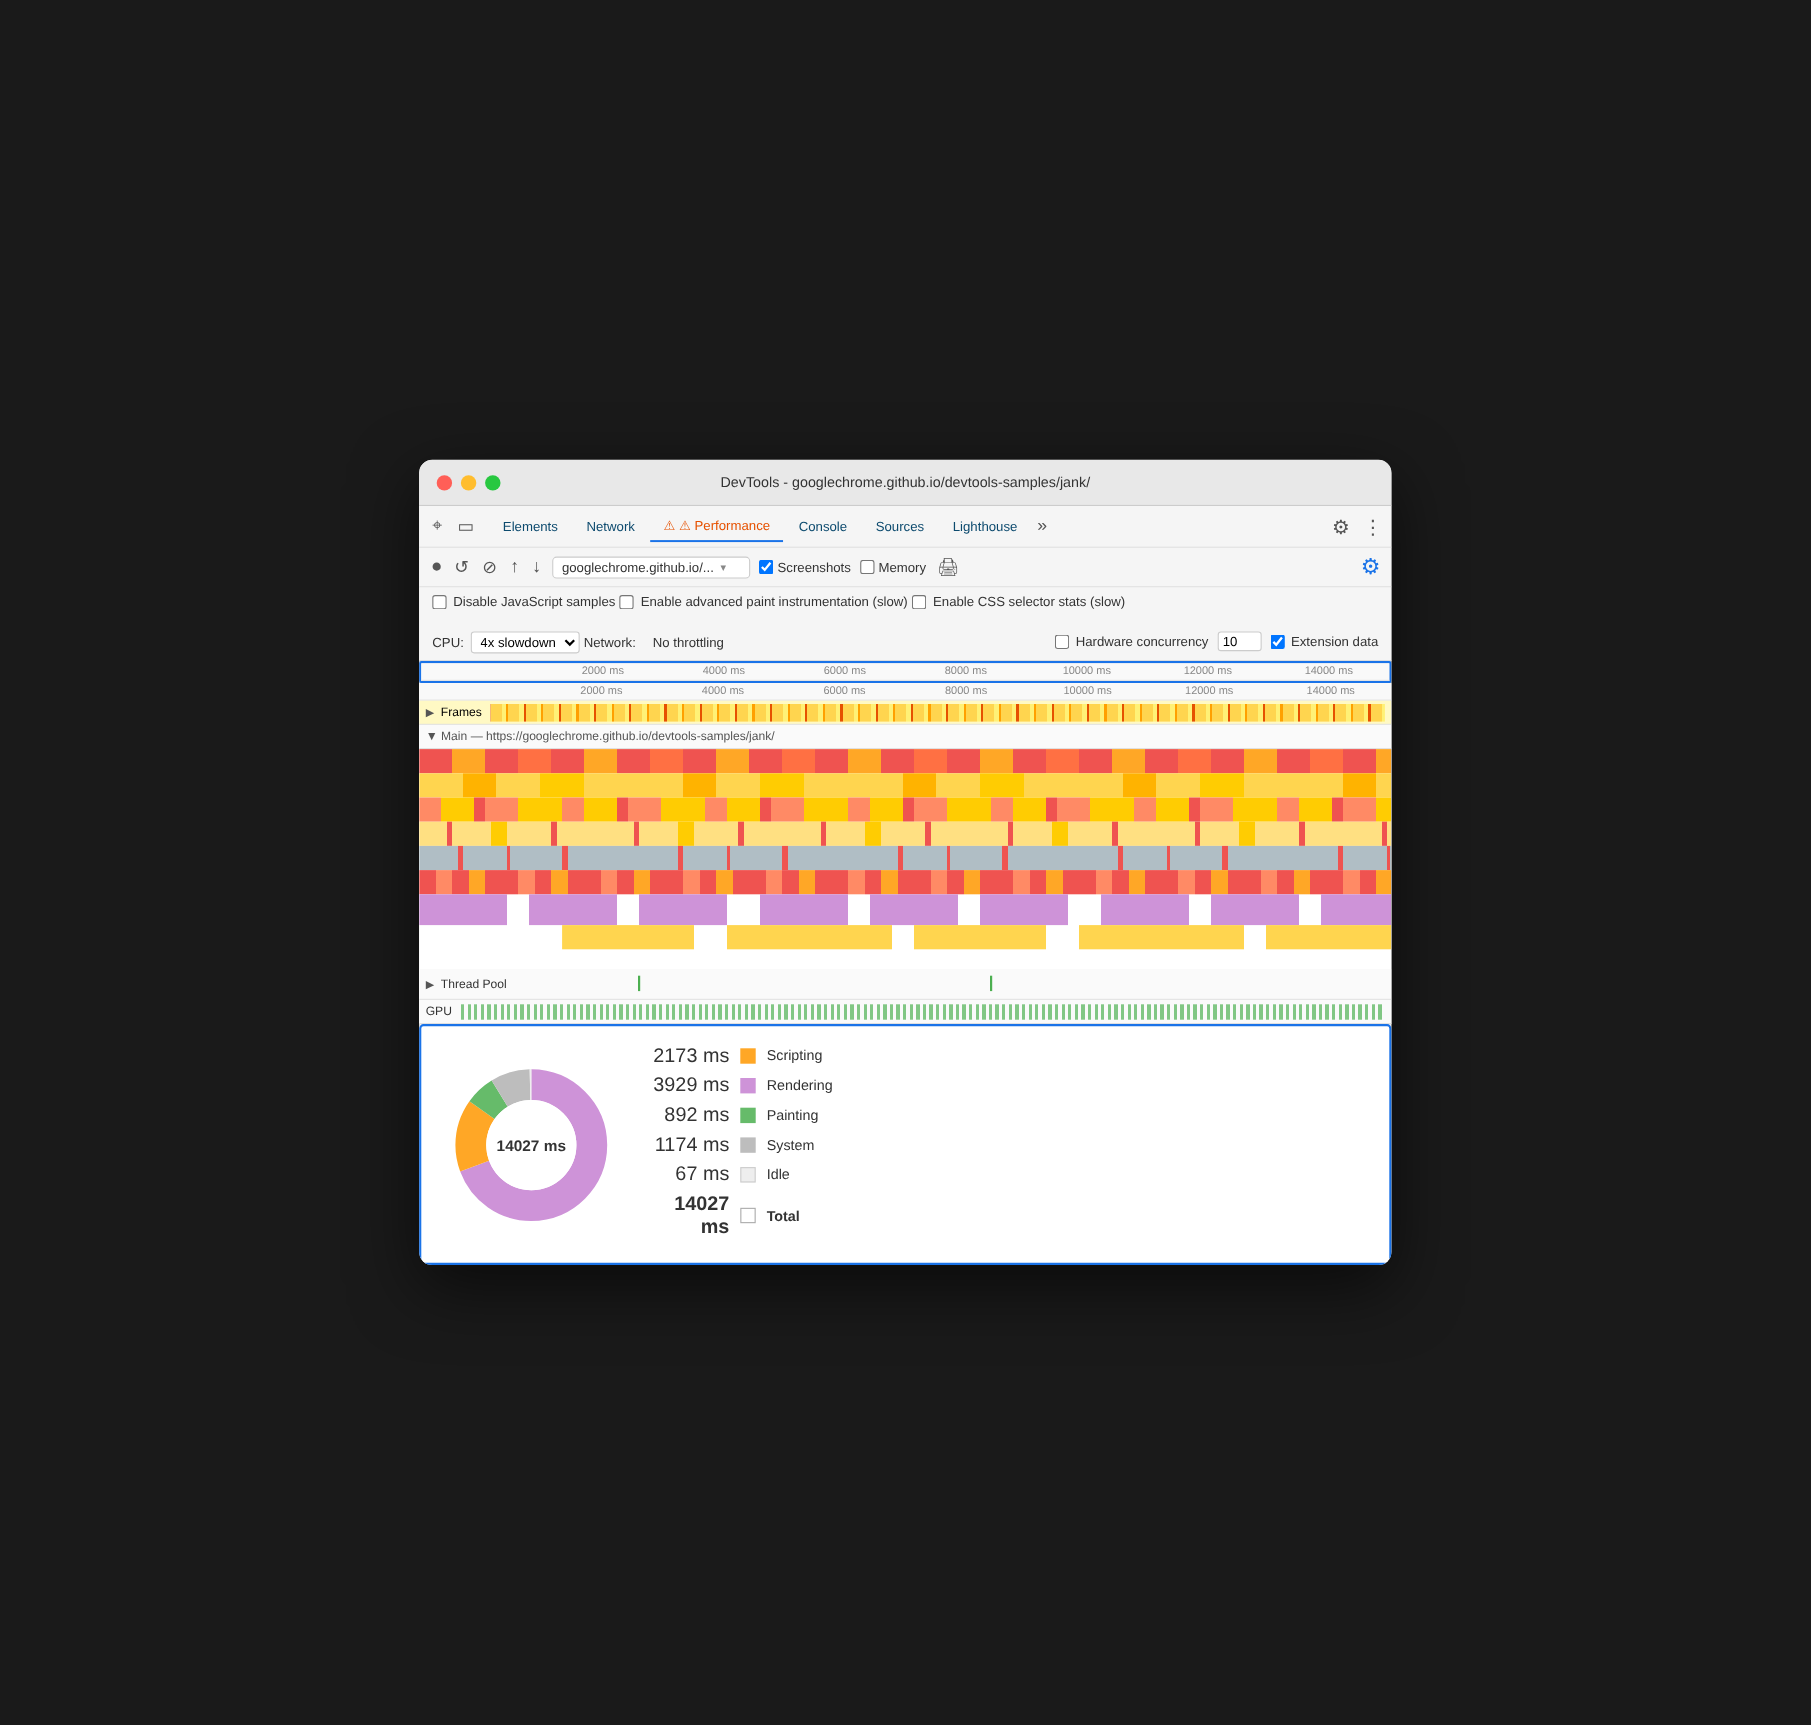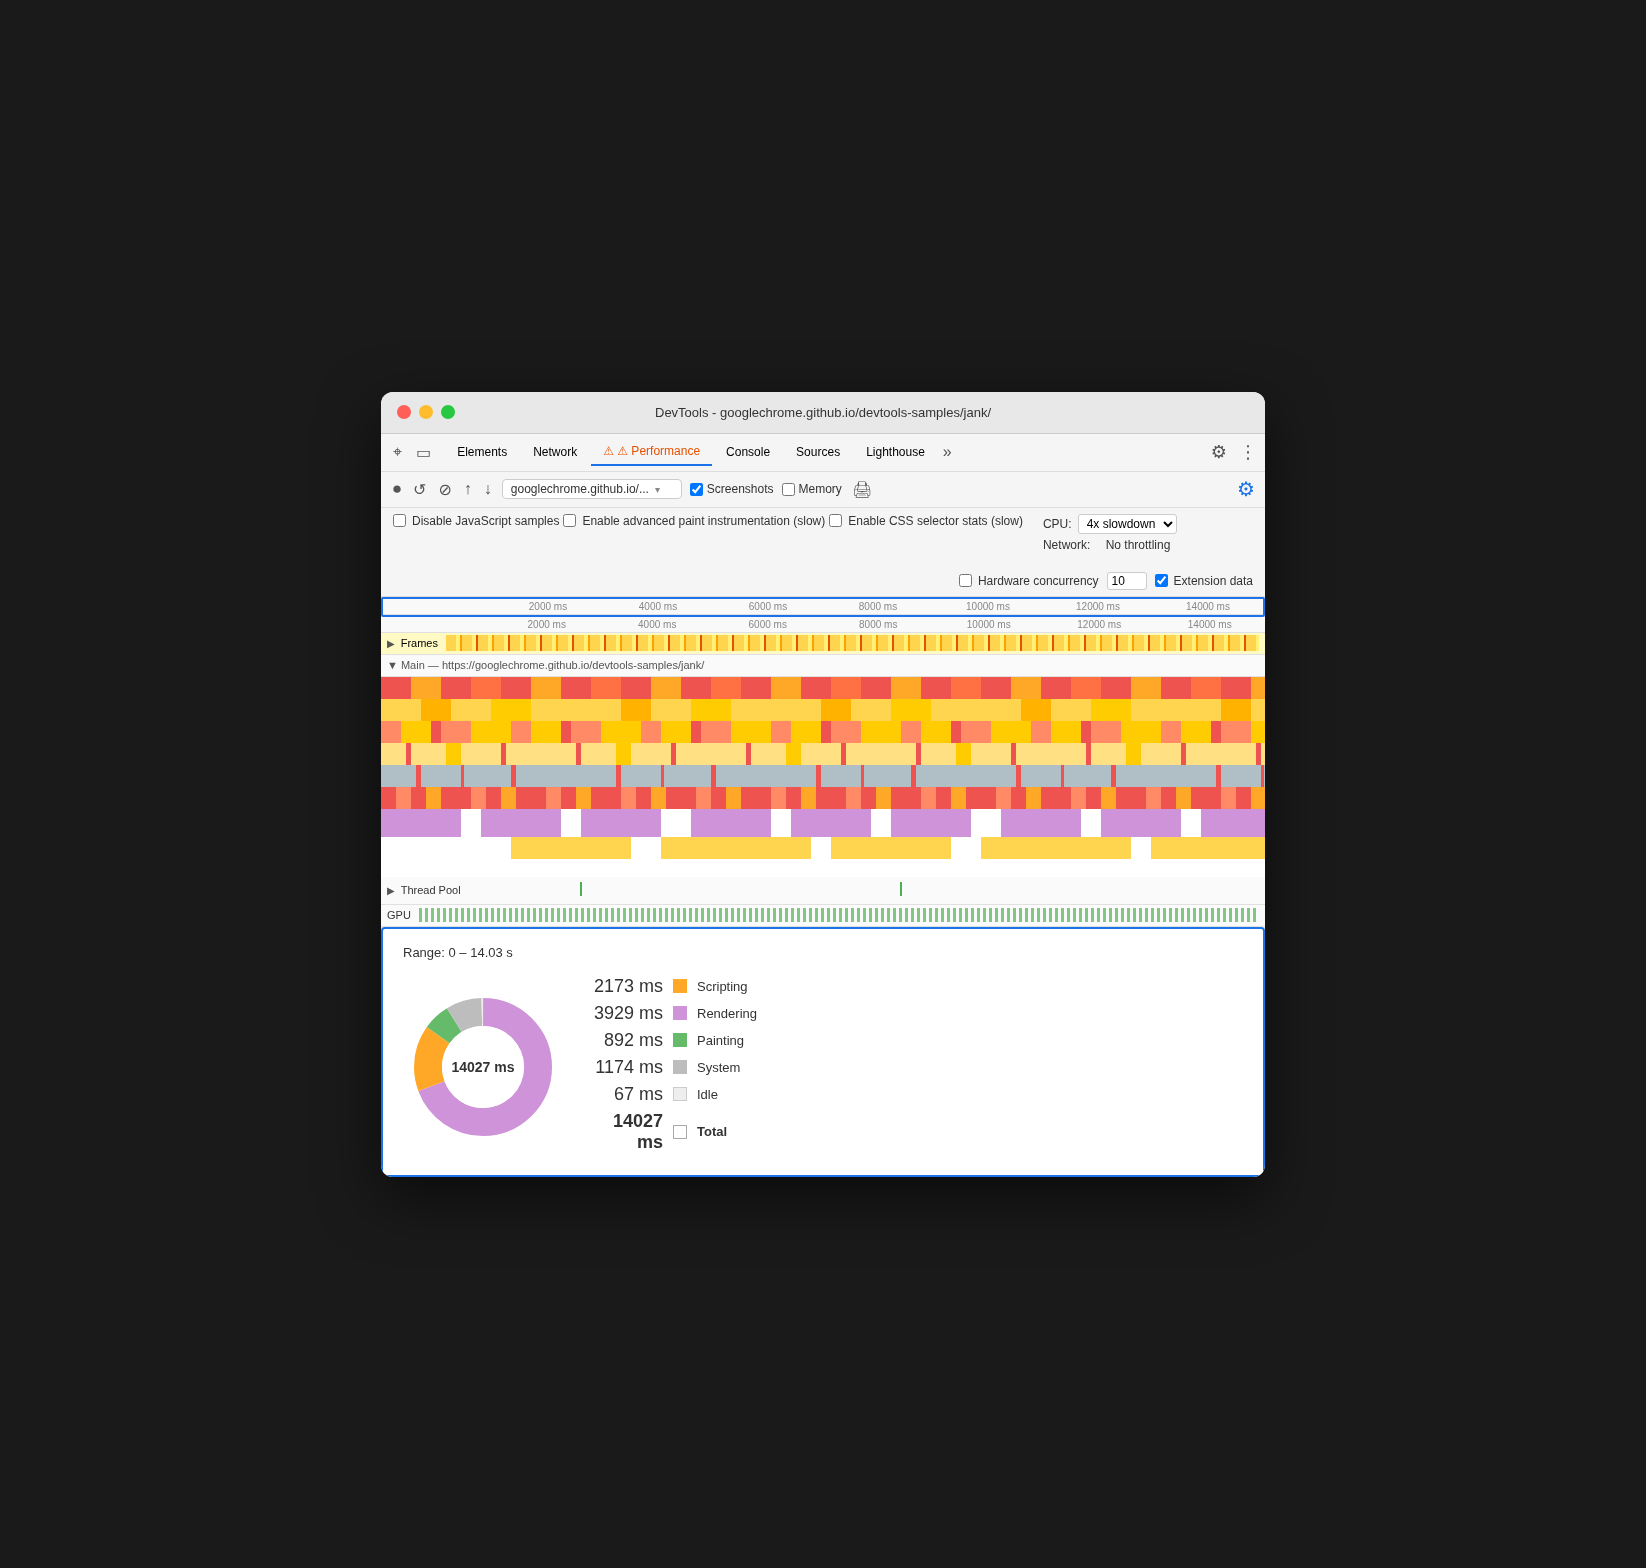--- a/index.html
+++ b/index.html
@@ -56,21 +56,21 @@
     }
     .tabbar-icons {
       display: flex;
       gap: 6px;
       margin-right: 8px;
     }
     .tab-icon { font-size: 16px; color: #555; cursor: pointer; padding: 4px; }
     .tab {
       padding: 6px 12px;
       font-size: 12px;
-      color: #000000;
+      color: #0c4a6e;
       cursor: pointer;
       border-radius: 4px 4px 0 0;
       white-space: nowrap;
     }
     .tab.active {
       color: #1a73e8;
       border-bottom: 2px solid #1a73e8;
       font-weight: 500;
     }
     .tab.warning { color: #e65100; }
@@ -116,21 +116,21 @@
     .settings-bar {
       background: #f5f5f5;
       display: flex;
       align-items: flex-start;
       padding: 6px 12px;
       border-bottom: 1px solid #ddd;
       gap: 20px;
       flex-wrap: wrap;
     }
     .settings-left { display: flex; flex-direction: row; gap: 4px; }
-    .settings-right { display: flex; flex-direction: column; gap: 4px; }
+    .settings-right { display: flex; flex-direction: row; gap: 4px; }
     .settings-label { font-size: 12px; color: #333; display: flex; align-items: center; gap: 6px; }
     .cpu-select {
       background: #fff;
       border: 1px solid #ccc;
       border-radius: 3px;
       padding: 1px 4px;
       font-size: 12px;
       cursor: pointer;
     }
     .hw-input {
@@ -507,21 +507,20 @@
     </div>
 
     <div class="gpu-row">
       <span style="margin-right:8px;">GPU</span>
       <div class="gpu-bars"></div>
     </div>
   </div>
 
   <div class="bottom-panel">
     <div class="bottom-content">
-      <div class="range-label">Range: 0 – 14.03 s</div>
       <div class="summary-body">
 
         <div class="donut-container">
           <svg width="160" height="160" viewBox="0 0 160 160">
 
             <circle cx="80" cy="80" r="55" fill="none" stroke="#ce93d8" stroke-width="28" stroke-dasharray="239.2 106.2" stroke-dashoffset="0" transform="rotate(-90 80 80)"></circle>
             <circle cx="80" cy="80" r="55" fill="none" stroke="#ffa726" stroke-width="28" stroke-dasharray="53.5 291.9" stroke-dashoffset="-239.2" transform="rotate(-90 80 80)"></circle>
             <circle cx="80" cy="80" r="55" fill="none" stroke="#66bb6a" stroke-width="28" stroke-dasharray="22.1 323.3" stroke-dashoffset="-292.7" transform="rotate(-90 80 80)"></circle>
             <circle cx="80" cy="80" r="55" fill="none" stroke="#bdbdbd" stroke-width="28" stroke-dasharray="29.0 316.4" stroke-dashoffset="-314.8" transform="rotate(-90 80 80)"></circle>
             <circle cx="80" cy="80" r="55" fill="none" stroke="#eeeeee" stroke-width="28" stroke-dasharray="1.7 343.7" stroke-dashoffset="-343.8" transform="rotate(-90 80 80)"></circle>

